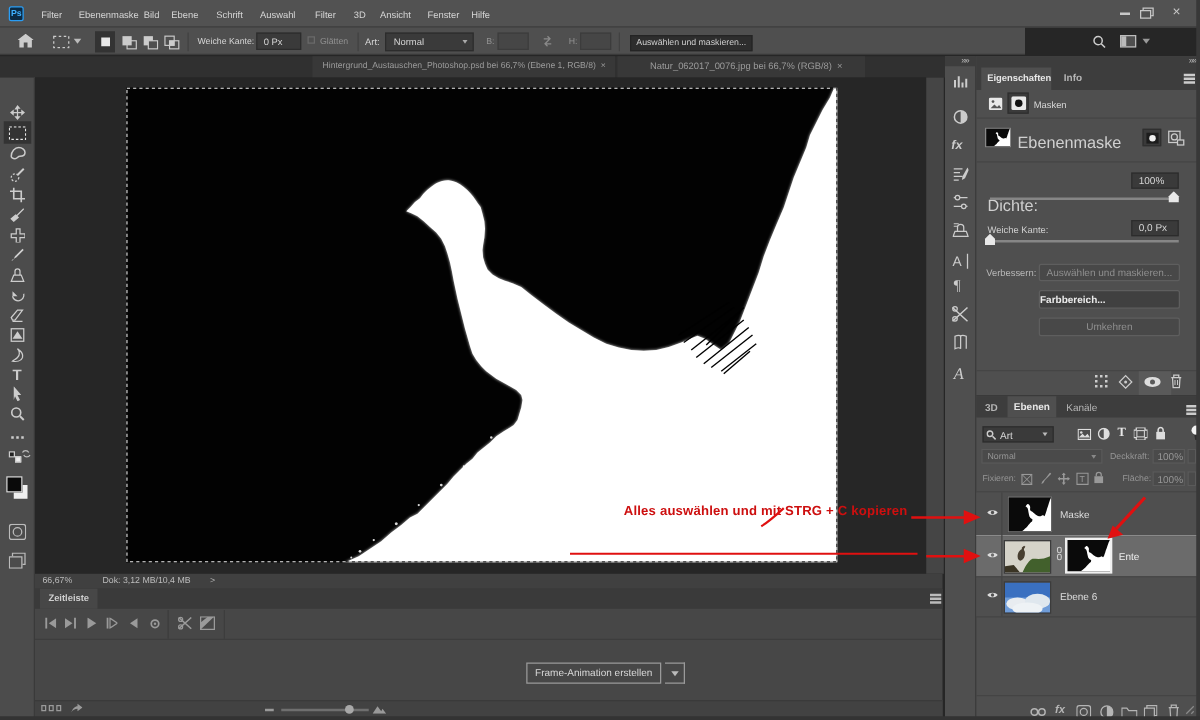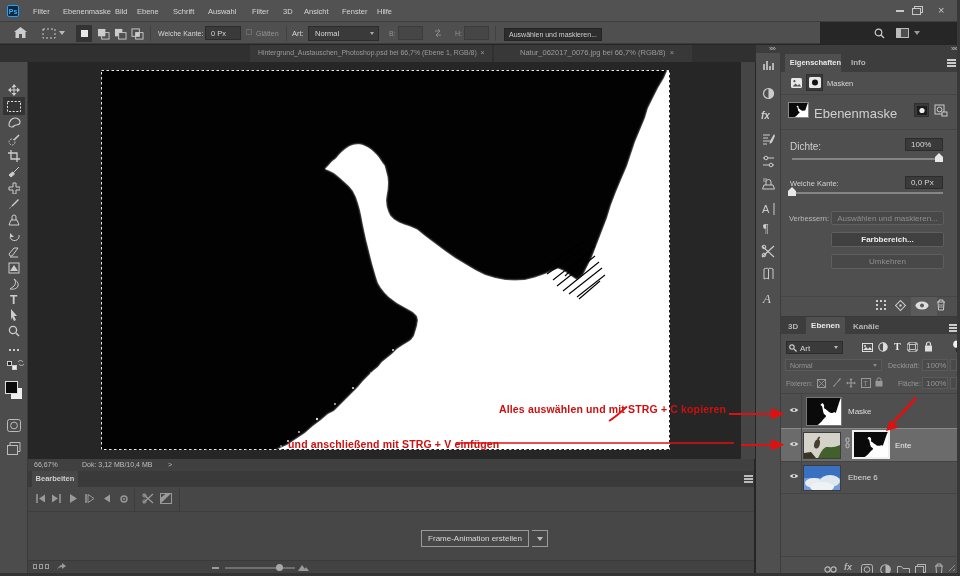--- a/index.html
+++ b/index.html
@@ -191,21 +191,20 @@
 <path d="M504,205 L476,227"></path>
           <path d="M494,176 L464,206"></path>
           <path d="M499,211 L478,229"></path>
 </g>
 <rect x="0.5" y="0.5" width="568" height="379" fill="none" stroke="#161616" stroke-width="1"></rect>
 <rect x="0.5" y="0.5" width="568" height="379" fill="none" stroke="#e8e8e8" stroke-width="1" stroke-dasharray="2.5 2.5"></rect>
 </svg>
 </div>
 
 <div class="a" style="left:499px;top:403px;color:#cd0f0f;font-size:10.5px;font-weight:bold;letter-spacing:0.15px;white-space:nowrap">Alles auswählen und mit STRG + C kopieren</div>
-<div class="a" style="left:288px;top:438px;color:#cd0f0f;font-size:10.5px;font-weight:bold;letter-spacing:0.15px;white-space:nowrap">und anschließend mit STRG + V einfügen</div>
 <svg class="a" style="left:0;top:0;z-index:50;pointer-events:none" width="960" height="576" viewBox="0 0 960 576">
 <g stroke="#e01010" fill="none">
 <path d="M729,414 L772,414" stroke-width="2"></path>
 <path d="M627,406.5 C621,412 615,417.5 609,421" stroke-width="1.8"></path>
 <path d="M456,443 L734,443" stroke-width="1.6"></path>
 <path d="M741,445 L772,445" stroke-width="2"></path>
 <path d="M916,398 L893,423" stroke-width="2.6"></path>
 </g>
 <g fill="#e01010">
 <polygon points="771,408 784.5,413.7 771,419.5"></polygon>
@@ -217,21 +216,21 @@
 <div class="a" style="left:741px;top:62px;width:14px;height:397px;background:#454545"></div>
 
 <div class="a" style="left:28px;top:459px;width:726px;height:12px;background:#404040;color:#bdbdbd;font-size:7px">
   <span class="a" style="left:6px;top:2px">66,67%</span>
   <span class="a" style="left:54px;top:2px">Dok: 3,12 MB/10,4 MB</span>
   <span class="a" style="left:140px;top:2px">&gt;</span>
 </div>
 
 <div class="a" style="left:28px;top:471px;width:726px;height:105px;background:#474747">
   <div class="a" style="left:0;top:0;width:726px;height:16px;background:#3a3a3a"></div>
-  <div class="a" style="left:4px;top:0;width:46px;height:16px;background:#474747;color:#cfcfcf;font-size:7.5px;font-weight:bold;line-height:15px;text-align:center">Bearbeiten</div>
+  <div class="a" style="left:4px;top:0;width:46px;height:16px;background:#474747;color:#cfcfcf;font-size:7.5px;font-weight:bold;line-height:15px;text-align:center">Zeitleiste</div>
   <div class="a" style="left:716px;top:4px;width:9px;height:1.5px;background:#bbb;box-shadow:0 3px #bbb,0 6px #bbb"></div>
   <div class="a" style="left:0;top:40px;width:726px;height:1px;background:#3d3d3d"></div>
   <div class="a" style="left:106px;top:17px;width:1px;height:23px;background:#3d3d3d"></div>
       <div class="a" style="left:151px;top:17px;width:1px;height:23px;background:#3d3d3d"></div>
   <div class="a" style="left:0;top:89px;width:726px;height:16px;background:#424242;border-top:1px solid #3a3a3a"></div>
   <div class="a" id="tlicons" style="left:0;top:16px;width:726px;height:24px">
     <svg class="a" style="left:8px;top:7px" width="9" height="9" viewBox="0 0 9 9">
           <path d="M1 0v9" stroke="#9a9a9a" stroke-width="1.5"></path>
           <path d="M9 0.5v8L3 4.5z" fill="#9a9a9a"></path>
         </svg>
@@ -354,35 +353,35 @@
   <svg class="a" style="left:136px;top:61px" width="10" height="9" viewBox="0 0 10 9">
         <rect width="10" height="9" fill="#1c1c1c"></rect>
         <circle cx="5" cy="4.5" r="2.6" fill="#eee"></circle>
       </svg>
   <svg class="a" style="left:153px;top:59px" width="14" height="13" viewBox="0 0 14 13">
         <rect x="1" y="1" width="9" height="9" fill="none" stroke="#ccc"></rect>
         <circle cx="5.5" cy="5.5" r="2.4" fill="none" stroke="#ccc"></circle>
         <rect x="8" y="8" width="5" height="4" fill="#4f4f4f" stroke="#ccc"></rect>
       </svg>
   <div class="a" style="left:0;top:84px;width:179px;height:1px;background:#454545"></div>
-  <div class="a" style="left:9px;top:96px;color:#cfcfcf;font-size:10px">Dichte:</div>
+  <div class="a" style="left:9px;top:112px;color:#cfcfcf;font-size:13px">Dichte:</div>
   <div class="a" style="left:124px;top:93px;width:38px;height:13px;background:#3a3a3a;border:1px solid #2c2c2c;color:#d6d6d6;font-size:8px;line-height:12px;padding-left:5px">100%</div>
   <div class="a" style="left:11px;top:113px;width:151px;height:1.5px;background:#868686"></div>
   <svg class="a" style="left:153px;top:108px" width="10" height="9" viewBox="0 0 10 9">
         <path d="M5 0l4 4v5H1V4z" fill="#e8e8e8"></path>
       </svg>
   <div class="a" style="left:9px;top:134px;color:#cfcfcf;font-size:7.5px">Weiche Kante:</div>
   <div class="a" style="left:124px;top:131px;width:38px;height:13px;background:#3a3a3a;border:1px solid #2c2c2c;color:#d6d6d6;font-size:8px;line-height:12px;padding-left:5px">0,0 Px</div>
   <div class="a" style="left:11px;top:147px;width:151px;height:1.5px;background:#868686"></div>
   <svg class="a" style="left:6px;top:142px" width="10" height="9" viewBox="0 0 10 9">
         <path d="M5 0l4 4v5H1V4z" fill="#e8e8e8"></path>
       </svg>
   <div class="a" style="left:8px;top:169px;color:#b8b8b8;font-size:7.5px">Verbessern:</div>
   <div class="a" style="left:50px;top:166px;width:113px;height:14px;background:#484848;border:1px solid #5e5e5e;border-radius:2px;color:#8f8f8f;font-size:8px;line-height:13px;text-align:center">Auswählen und maskieren...</div>
-  <div class="a" style="left:50px;top:187px;width:113px;height:15px;background:#404040;border:1px solid #5e5e5e;border-radius:2px;color:#ececec;font-size:8px;font-weight:bold;line-height:14px;text-align:center">Farbbereich...</div>
+  <div class="a" style="left:50px;top:187px;width:113px;height:15px;background:#404040;border:1px solid #5e5e5e;border-radius:2px;color:#ececec;font-size:8px;font-weight:bold;line-height:14px;">Farbbereich...</div>
   <div class="a" style="left:50px;top:209px;width:113px;height:15px;background:#484848;border:1px solid #5e5e5e;border-radius:2px;color:#8f8f8f;font-size:8px;line-height:14px;text-align:center">Umkehren</div>
   <div class="a" style="left:0;top:251px;width:179px;height:1px;background:#454545"></div>
   <div class="a" style="left:130px;top:252px;width:26px;height:19px;background:#5a5a5a"></div>
   <svg class="a" style="left:95px;top:255px" width="11" height="11" viewBox="0 0 11 11">
         <g fill="#ccc">
           <rect x="0" y="0" width="2" height="2"></rect>
           <rect x="4" y="0" width="2" height="2"></rect>
           <rect x="8" y="0" width="2" height="2"></rect>
           <rect x="0" y="4" width="2" height="2"></rect>
           <rect x="8" y="4" width="2" height="2"></rect>
@@ -403,21 +402,21 @@
         <path d="M1 3h8M3 3V1h4v2M2 3l.5 8h5L8 3" fill="none" stroke="#ccc"></path>
         <path d="M4 5v4M6 5v4" stroke="#ccc" stroke-width="0.8"></path>
       </svg>
   <div class="a" style="left:0;top:271px;width:179px;height:1px;background:#3a3a3a"></div>
 </div>
 
 <div class="a" id="layers" style="left:781px;top:317px;width:179px;height:259px;background:#4f4f4f">
   <div class="a" style="left:0;top:0;width:179px;height:17px;background:#3d3d3d"></div>
   <div class="a" style="left:7px;top:5px;color:#b5b5b5;font-size:8px;font-weight:bold">3D</div>
   <div class="a" style="left:25px;top:0;width:39px;height:17px;background:#4f4f4f;color:#e8e8e8;font-size:8px;font-weight:bold;line-height:17px;text-align:center">Ebenen</div>
-  <div class="a" style="left:72px;top:5px;color:#b5b5b5;font-size:8px;font-weight:bold">Kanäle</div>
+  <div class="a" style="left:72px;top:5px;color:#b5b5b5;font-size:8px;font-weight:normal">Kanäle</div>
   <div class="a" style="left:168px;top:7px;width:9px;height:1.5px;background:#ccc;box-shadow:0 3px #ccc,0 6px #ccc"></div>
 
   <div class="a" style="left:5px;top:24px;width:57px;height:13px;background:#3a3a3a;border:1px solid #2c2c2c"></div>
   <svg class="a" style="left:8px;top:27px" width="8" height="8" viewBox="0 0 8 8">
         <circle cx="3" cy="3" r="2.2" fill="none" stroke="#ccc" stroke-width="1.2"></circle>
         <path d="M5 5l2.5 2.5" stroke="#ccc" stroke-width="1.2"></path>
       </svg>
   <div class="a" style="left:19px;top:27px;color:#d6d6d6;font-size:8px">Art</div>
   <div class="a" style="left:53px;top:29px;border-left:2.5px solid transparent;border-right:2.5px solid transparent;border-top:3.5px solid #bbb"></div>
   <svg class="a" style="left:81px;top:26px" width="11" height="9" viewBox="0 0 11 9">

